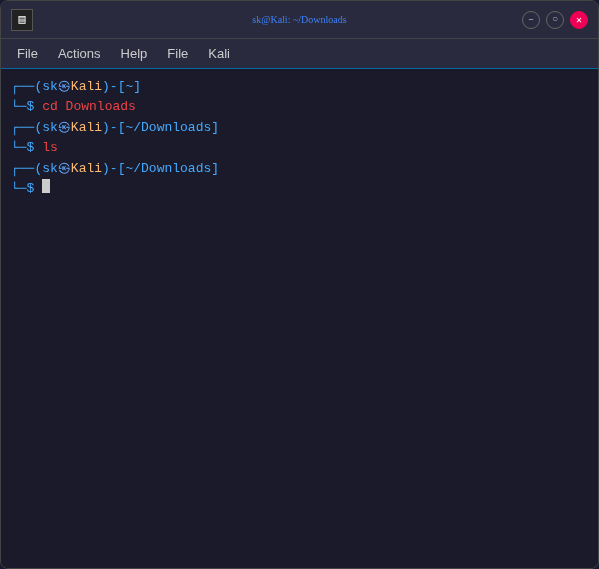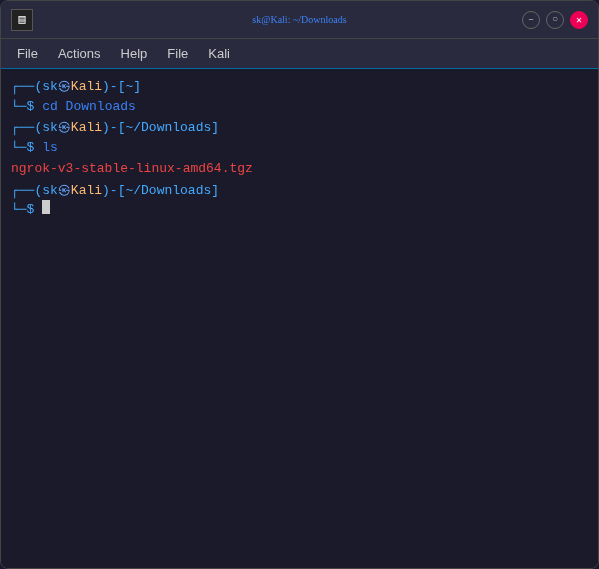--- a/index.html
+++ b/index.html
@@ -137,21 +137,21 @@
     .prompt-gear {
       color: #6af;
       font-size: 13px;
     }
 
     .prompt-dollar {
       color: #4af;
     }
 
     .cmd-text {
-      color: #3b82f6;
+      color: #ef4444;
     }
 
     .output-line {
       color: #e44;
       white-space: pre;
     }
 
     .cursor {
       display: inline-block;
       width: 8px;
@@ -222,23 +222,20 @@
 
     <div class="line-block">
       <div class="prompt-line">
         <span class="prompt-tree-top">┌──(</span><span class="prompt-user">sk</span><span class="prompt-gear">㉿</span><span class="prompt-host">Kali</span><span class="prompt-tree-top">)-[</span><span class="prompt-path">~/Downloads</span><span class="prompt-tree-top">]</span>
       </div>
       <div class="prompt-line">
         <span class="prompt-tree-bot">└─</span><span class="prompt-dollar">$&nbsp;</span><span class="cmd-text">ls</span>
       </div>
     </div>
 
-    <div class="line-block">
-      <div class="output-line">ngrok-v3-stable-linux-amd64.tgz</div>
-    </div>
 
     <div class="line-block">
       <div class="prompt-line">
         <span class="prompt-tree-top">┌──(</span><span class="prompt-user">sk</span><span class="prompt-gear">㉿</span><span class="prompt-host">Kali</span><span class="prompt-tree-top">)-[</span><span class="prompt-path">~/Downloads</span><span class="prompt-tree-top">]</span>
       </div>
       <div class="prompt-line">
         <span class="prompt-tree-bot">└─</span><span class="prompt-dollar">$&nbsp;</span><span class="cursor"></span>
       </div>
     </div>
 

